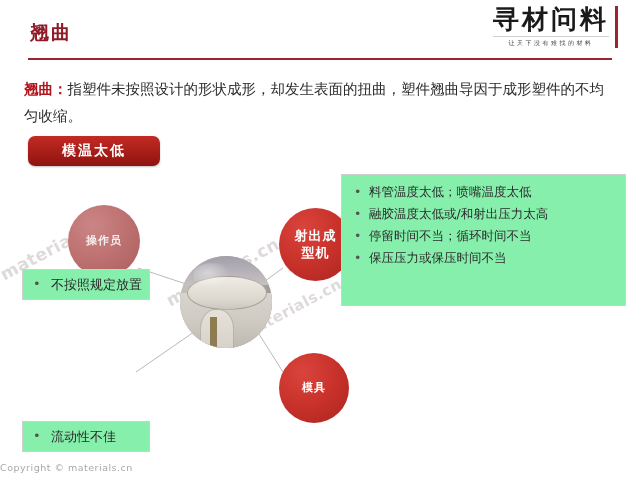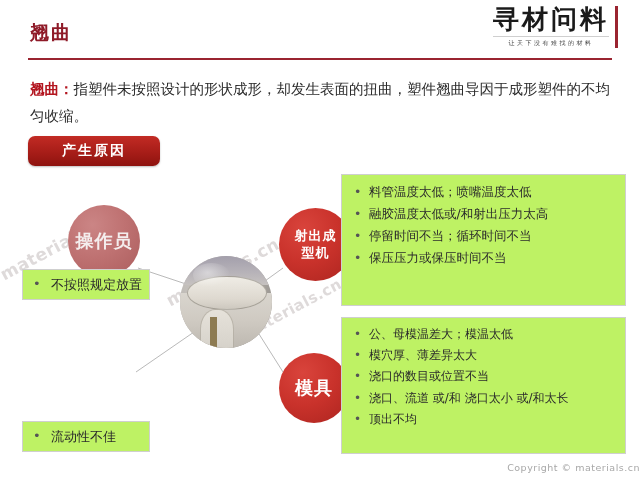--- a/index.html
+++ b/index.html
@@ -81,21 +81,21 @@
     color: #4a4a4a;
     letter-spacing: 2.5px;
     margin-top: 3px;
     border-top: 1px solid #cfcfcf;
     padding-top: 2px;
   }
 
   
   .defn {
     position: absolute;
-    left: 30px;
+    left: 24px;
     top: 76px;
     width: 580px;
     font-size: 14.5px;
     line-height: 1.85;
     color: #2b2b2b;
     z-index: 6;
   }
   .defn .term {
     color: #b3151f;
     font-weight: bold;
@@ -190,41 +190,41 @@
   
   .node {
     position: absolute;
     border-radius: 50%;
     display: flex;
     align-items: center;
     justify-content: center;
     text-align: center;
     color: #ffffff;
     font-weight: bold;
-    font-size: 18px;
+    font-size: 11px;
     letter-spacing: 1px;
     line-height: 1.25;
     z-index: 5;
   }
   .node.muted {
     background: radial-gradient(circle at 34% 28%, #cb8585 0%, #bf7272 45%, #ab5d5d 100%);
     color: #f4eeee;
   }
   .node.vivid {
     background: radial-gradient(circle at 34% 28%, #d9443c 0%, #c9322b 48%, #ab241f 100%);
   }
   #node-operator { left: 68px;  top: 205px; width: 72px; height: 72px; }
   #node-plastic  { left: 68px;  top: 352px; width: 70px; height: 70px; }
   #node-machine  { left: 279px; top: 208px; width: 73px; height: 73px; font-size: 13px; }
   #node-mold     { left: 279px; top: 353px; width: 70px; height: 70px; }
 
   
   .box {
     position: absolute;
-    background: #bef264;
+    background: #86efac;
     border: 1px solid #cfcfcf;
     box-sizing: border-box;
     z-index: 5;
   }
   .box ul {
     margin: 0;
     padding: 0;
     list-style: none;
   }
   .box li {
@@ -254,21 +254,21 @@
     margin-bottom: 3px;
   }
   #box-mold li { font-size: 12px; }
 
   
   .footer {
     position: absolute;
     left: 0;
     top: 462px;
     width: 640px;
-    text-align: right;
+    text-align: left;
     font-size: 9.5px;
     color: #a8a8a8;
     letter-spacing: 0.5px;
     z-index: 6;
   }
 </style>
 </head>
 <body>
 
 <div id="slide">
@@ -283,21 +283,21 @@
 
   <div class="logo">
     <div class="logo-main">寻材问料</div>
     <div class="logo-sub">让天下没有难找的材料</div>
   </div>
 
   <div class="defn">
     <span class="term">翘曲</span><span class="term">：</span><span>指塑件未按照设计的形状成形，却发生表面的扭曲，塑件翘曲导因于成形塑件的不均匀收缩。</span>
   </div>
 
-  <div class="banner">产生原因</div>
+  <div class="banner">模温太低</div>
 
   <svg class="lines" viewBox="0 0 640 480">
     <line x1="138" y1="268" x2="192" y2="286" stroke="#b9b9b9" stroke-width="1"></line>
     <line x1="136" y1="372" x2="194" y2="332" stroke="#b9b9b9" stroke-width="1"></line>
     <line x1="283" y1="268" x2="258" y2="286" stroke="#b9b9b9" stroke-width="1"></line>
     <line x1="283" y1="372" x2="259" y2="334" stroke="#b9b9b9" stroke-width="1"></line>
   </svg>
 
   <div class="sphere">
     <div class="sph-top"></div>
@@ -338,25 +338,16 @@
 
   <div class="box" id="box-machine">
     <ul>
       <li>料管温度太低；喷嘴温度太低</li>
       <li>融胶温度太低或/和射出压力太高</li>
       <li>停留时间不当；循环时间不当</li>
       <li>保压压力或保压时间不当</li>
     </ul>
   </div>
 
-  <div class="box" id="box-mold">
-    <ul>
-      <li> 公、母模温差大；模温太低</li>
-      <li>模穴厚、薄差异太大</li>
-      <li>浇口的数目或位置不当</li>
-      <li> 浇口、流道 或/和 浇口太小 或/和太长</li>
-      <li>顶出不均</li>
-    </ul>
-  </div>
 
   <div class="footer">Copyright © materials.cn</div>
 
 </div>
 
 </body></html>

